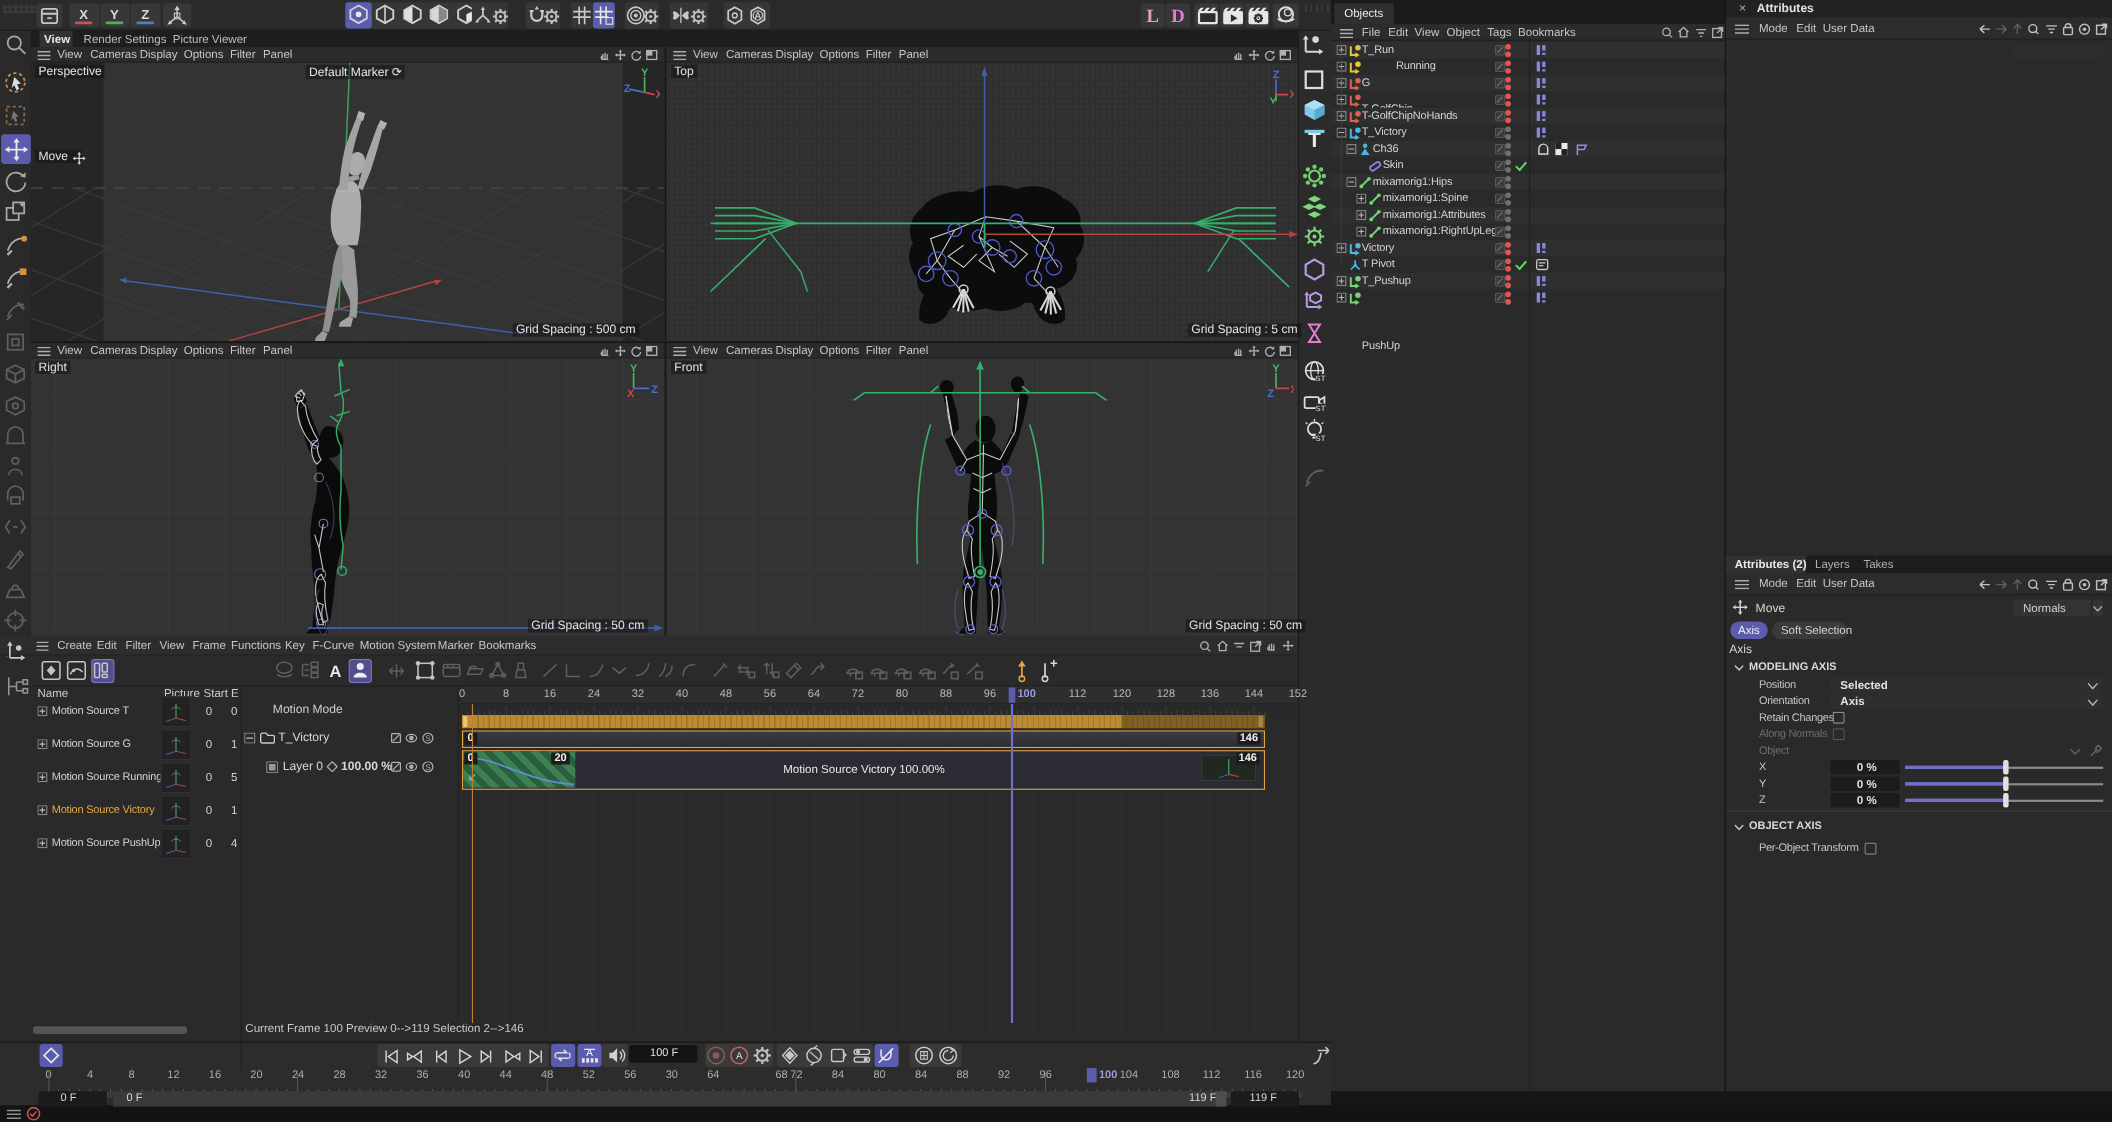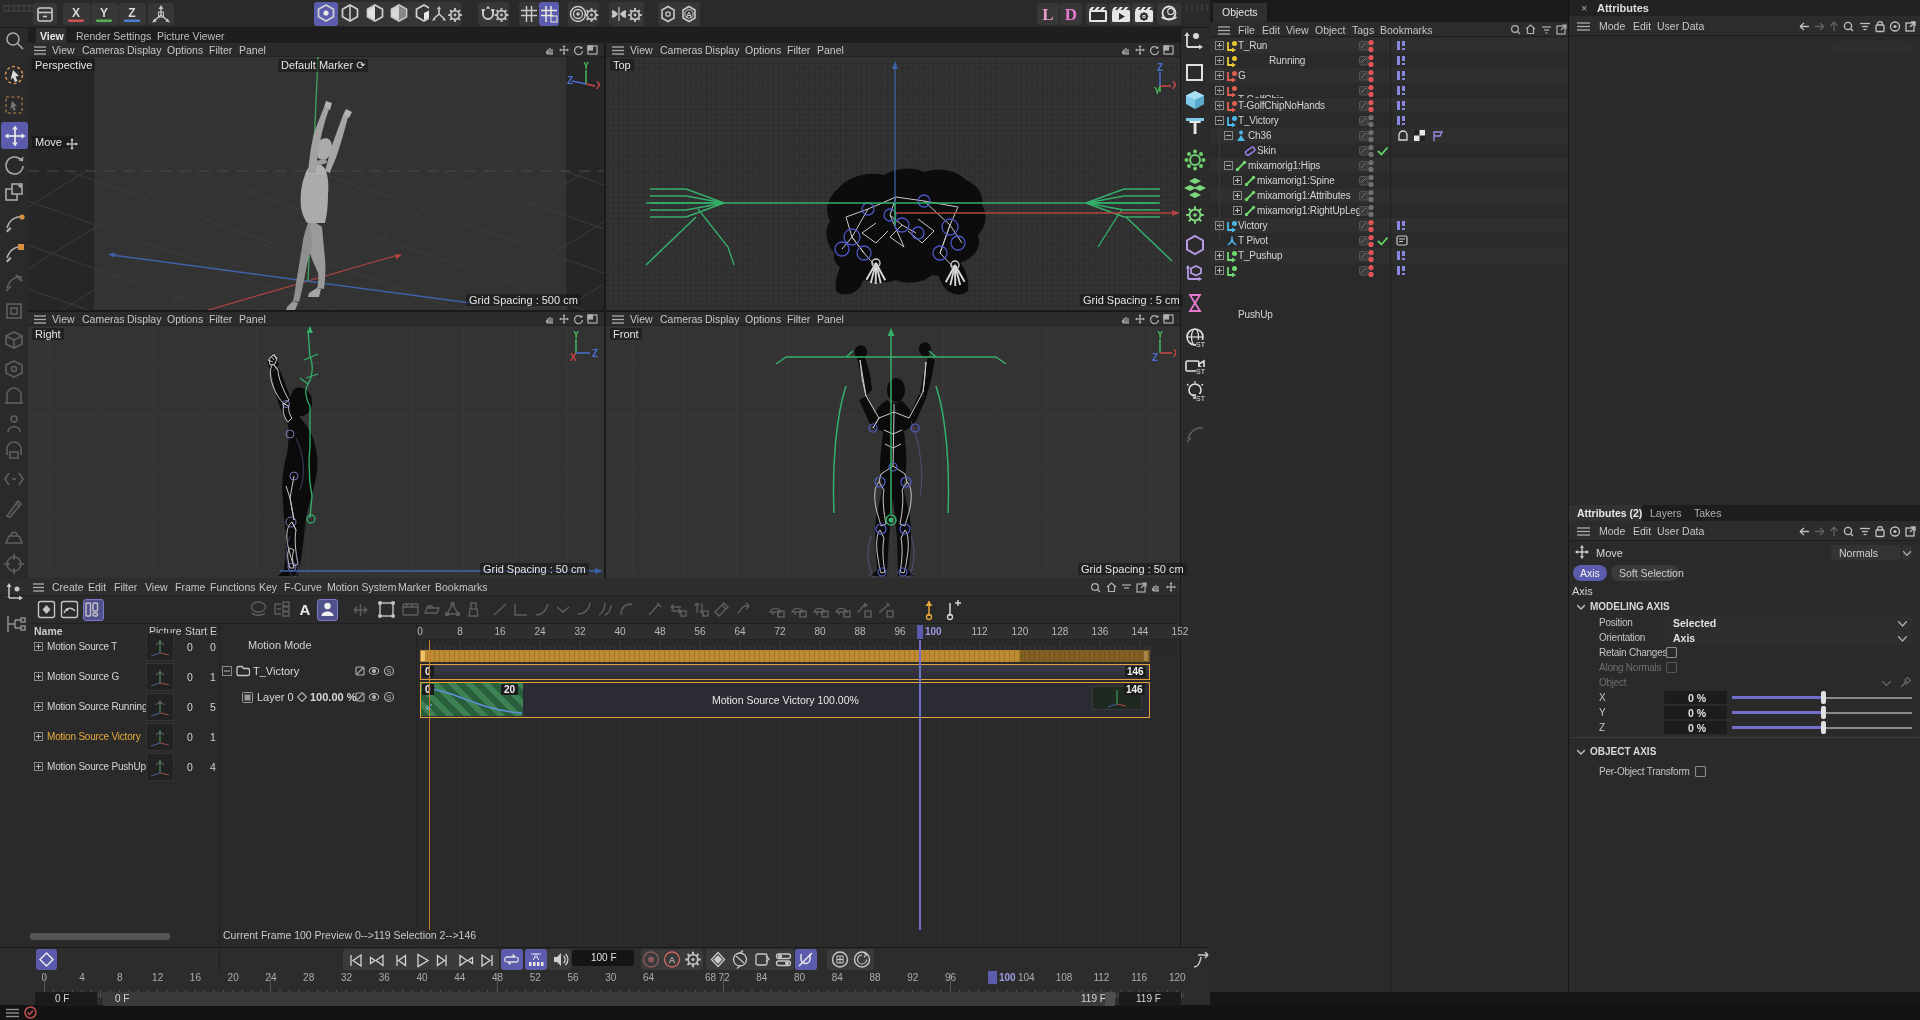--- a/index.html
+++ b/index.html
@@ -1919,21 +1919,21 @@
 <svg style="left:920px;top:598px;" width="18" height="24" viewBox="0 0 18 24">
     <path d="M9 3 v15" stroke="#e8a93c" stroke-width="1.5"></path>
     <path d="M9 3 l-3.5 5 h7z" fill="#e8a93c"></path>
     <circle cx="9" cy="19" r="2.5" fill="none" stroke="#e8a93c" stroke-width="1.3"></circle>
   </svg>
 <svg style="left:942px;top:598px;" width="20" height="24" viewBox="0 0 20 24">
     <path d="M8 5 v13" stroke="#d8d8d8" stroke-width="1.5"></path>
     <circle cx="8" cy="19" r="2.5" fill="none" stroke="#d8d8d8" stroke-width="1.3"></circle>
     <path d="M13 5 h6 M16 2 v6" stroke="#d8d8d8" stroke-width="1.4"></path>
   </svg>
-<div class="txt" style="left:34px;top:625px;font-size:10.5px;color:#cccccc;font-weight:bold;">Name</div>
+<div class="txt" style="left:34px;top:625px;font-size:10.5px;color:#cccccc;font-weight:normal;">Name</div>
 <div class="txt" style="left:149px;top:625px;font-size:10.5px;color:#cccccc;font-weight:normal;">Picture</div>
 <div class="txt" style="left:185px;top:625px;font-size:10.5px;color:#cccccc;font-weight:normal;">Start</div>
 <div class="txt" style="left:210px;top:625px;font-size:10.5px;color:#cccccc;font-weight:normal;">E</div>
 <svg style="left:34px;top:642px;" width="10" height="10" viewBox="0 0 10 10">
     <rect x="0.5" y="0.5" width="8" height="8" fill="none" stroke="#8a8a8a"></rect>
     <g stroke="#bbb" stroke-width="1">
       <line x1="2" y1="4.5" x2="7" y2="4.5"></line>
       <line x1="4.5" y1="2" x2="4.5" y2="7"></line>
     </g>
   </svg>

